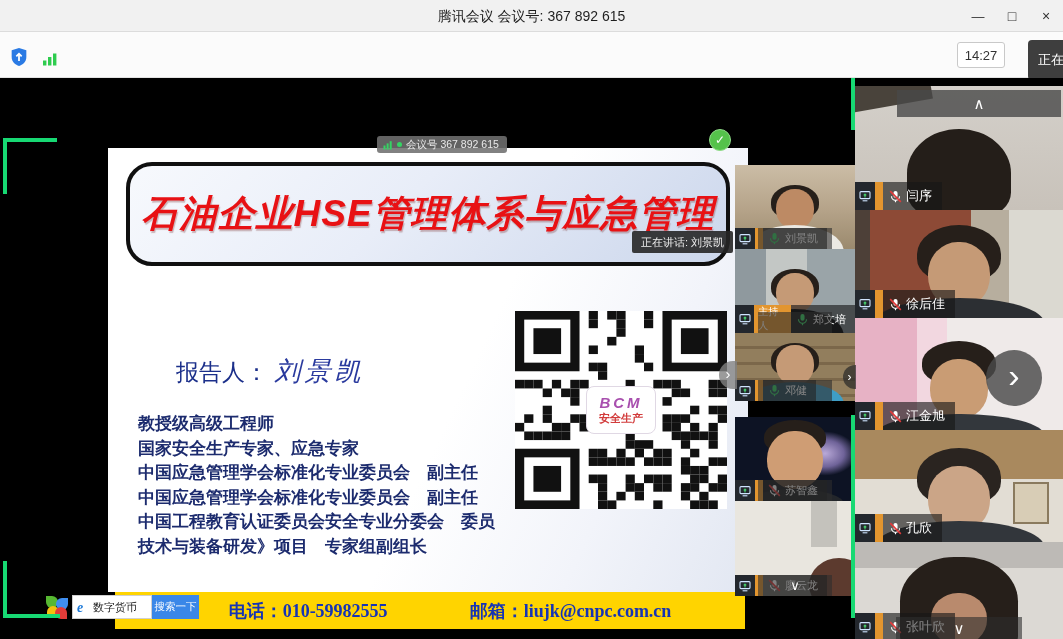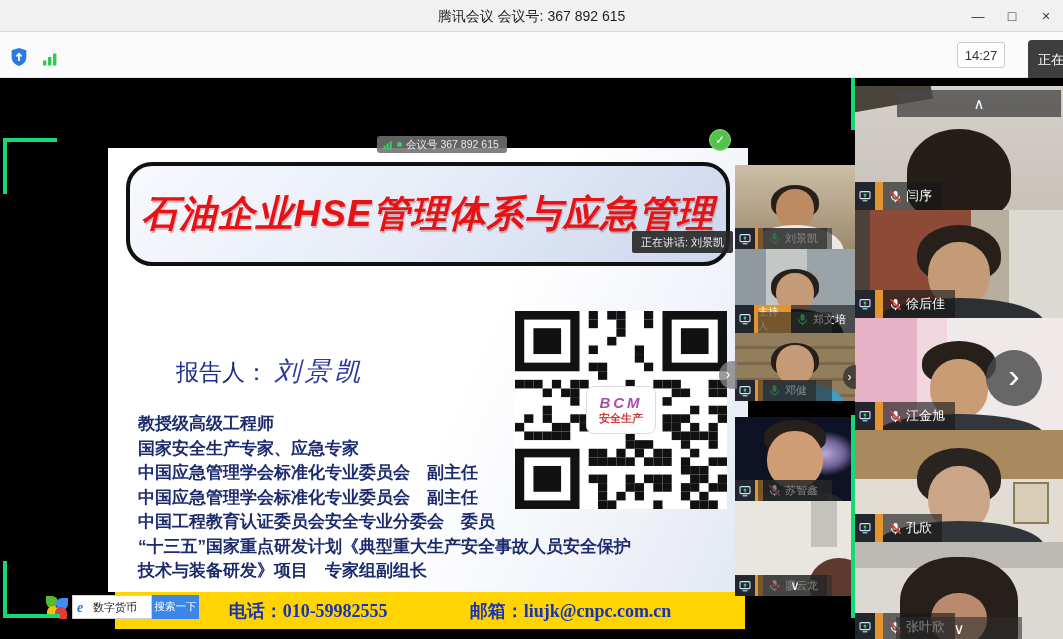--- a/index.html
+++ b/index.html
@@ -213,21 +213,20 @@
       <div class="presenter">
         <span>报告人：</span>
         <span class="pname2">刘景凯</span>
       </div>
       <div class="creds">
         <div>教授级高级工程师</div>
         <div>国家安全生产专家、应急专家</div>
         <div>中国应急管理学会标准化专业委员会　副主任</div>
         <div>中国应急管理学会标准化专业委员会　副主任</div>
         <div>中国工程教育认证委员会安全专业分委会　委员</div>
-        <div>“十三五”国家重点研发计划《典型重大生产安全事故人员安全保护</div>
         <div>技术与装备研发》项目　专家组副组长</div>
       </div>
       <div class="qr">
         <svg viewBox="0 0 212 212" preserveAspectRatio="none">
             <rect x="73.7" y="0.0" width="9.2" height="9.2"></rect>
             <rect x="92.2" y="0.0" width="9.2" height="9.2"></rect>
             <rect x="101.4" y="0.0" width="9.2" height="9.2"></rect>
             <rect x="129.0" y="0.0" width="9.2" height="9.2"></rect>
             <rect x="73.7" y="9.2" width="9.2" height="9.2"></rect>
             <rect x="101.4" y="9.2" width="9.2" height="9.2"></rect>

